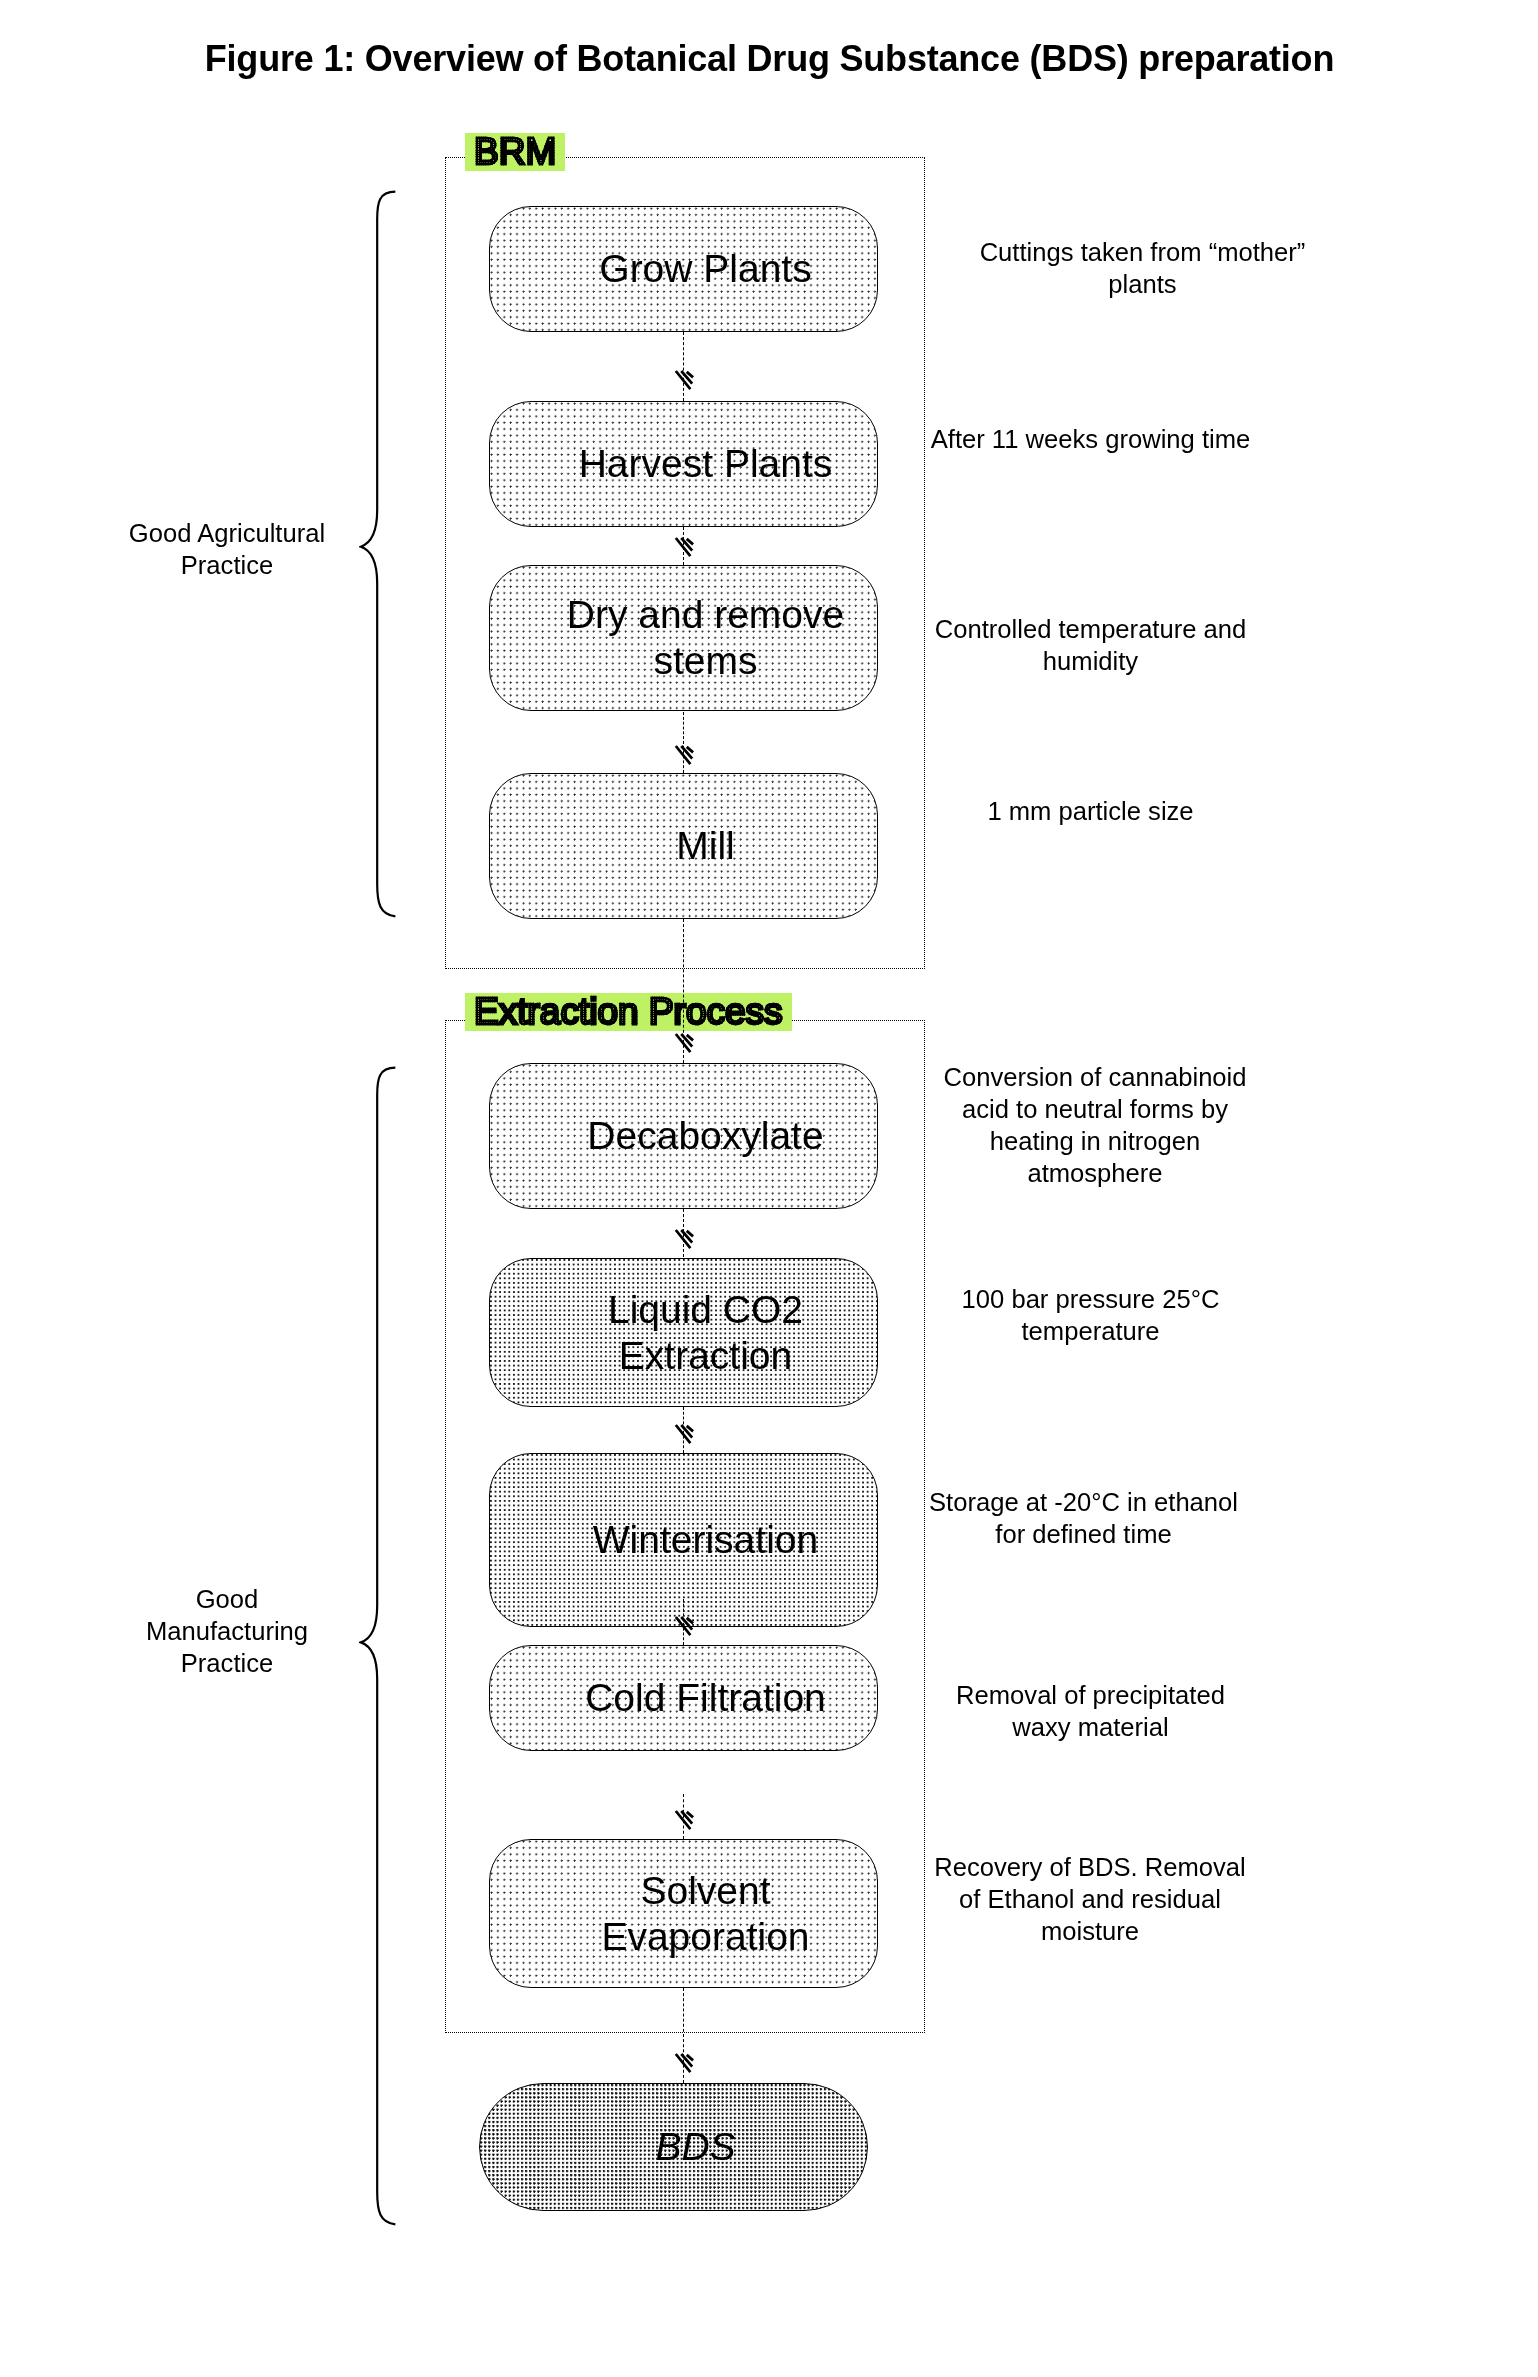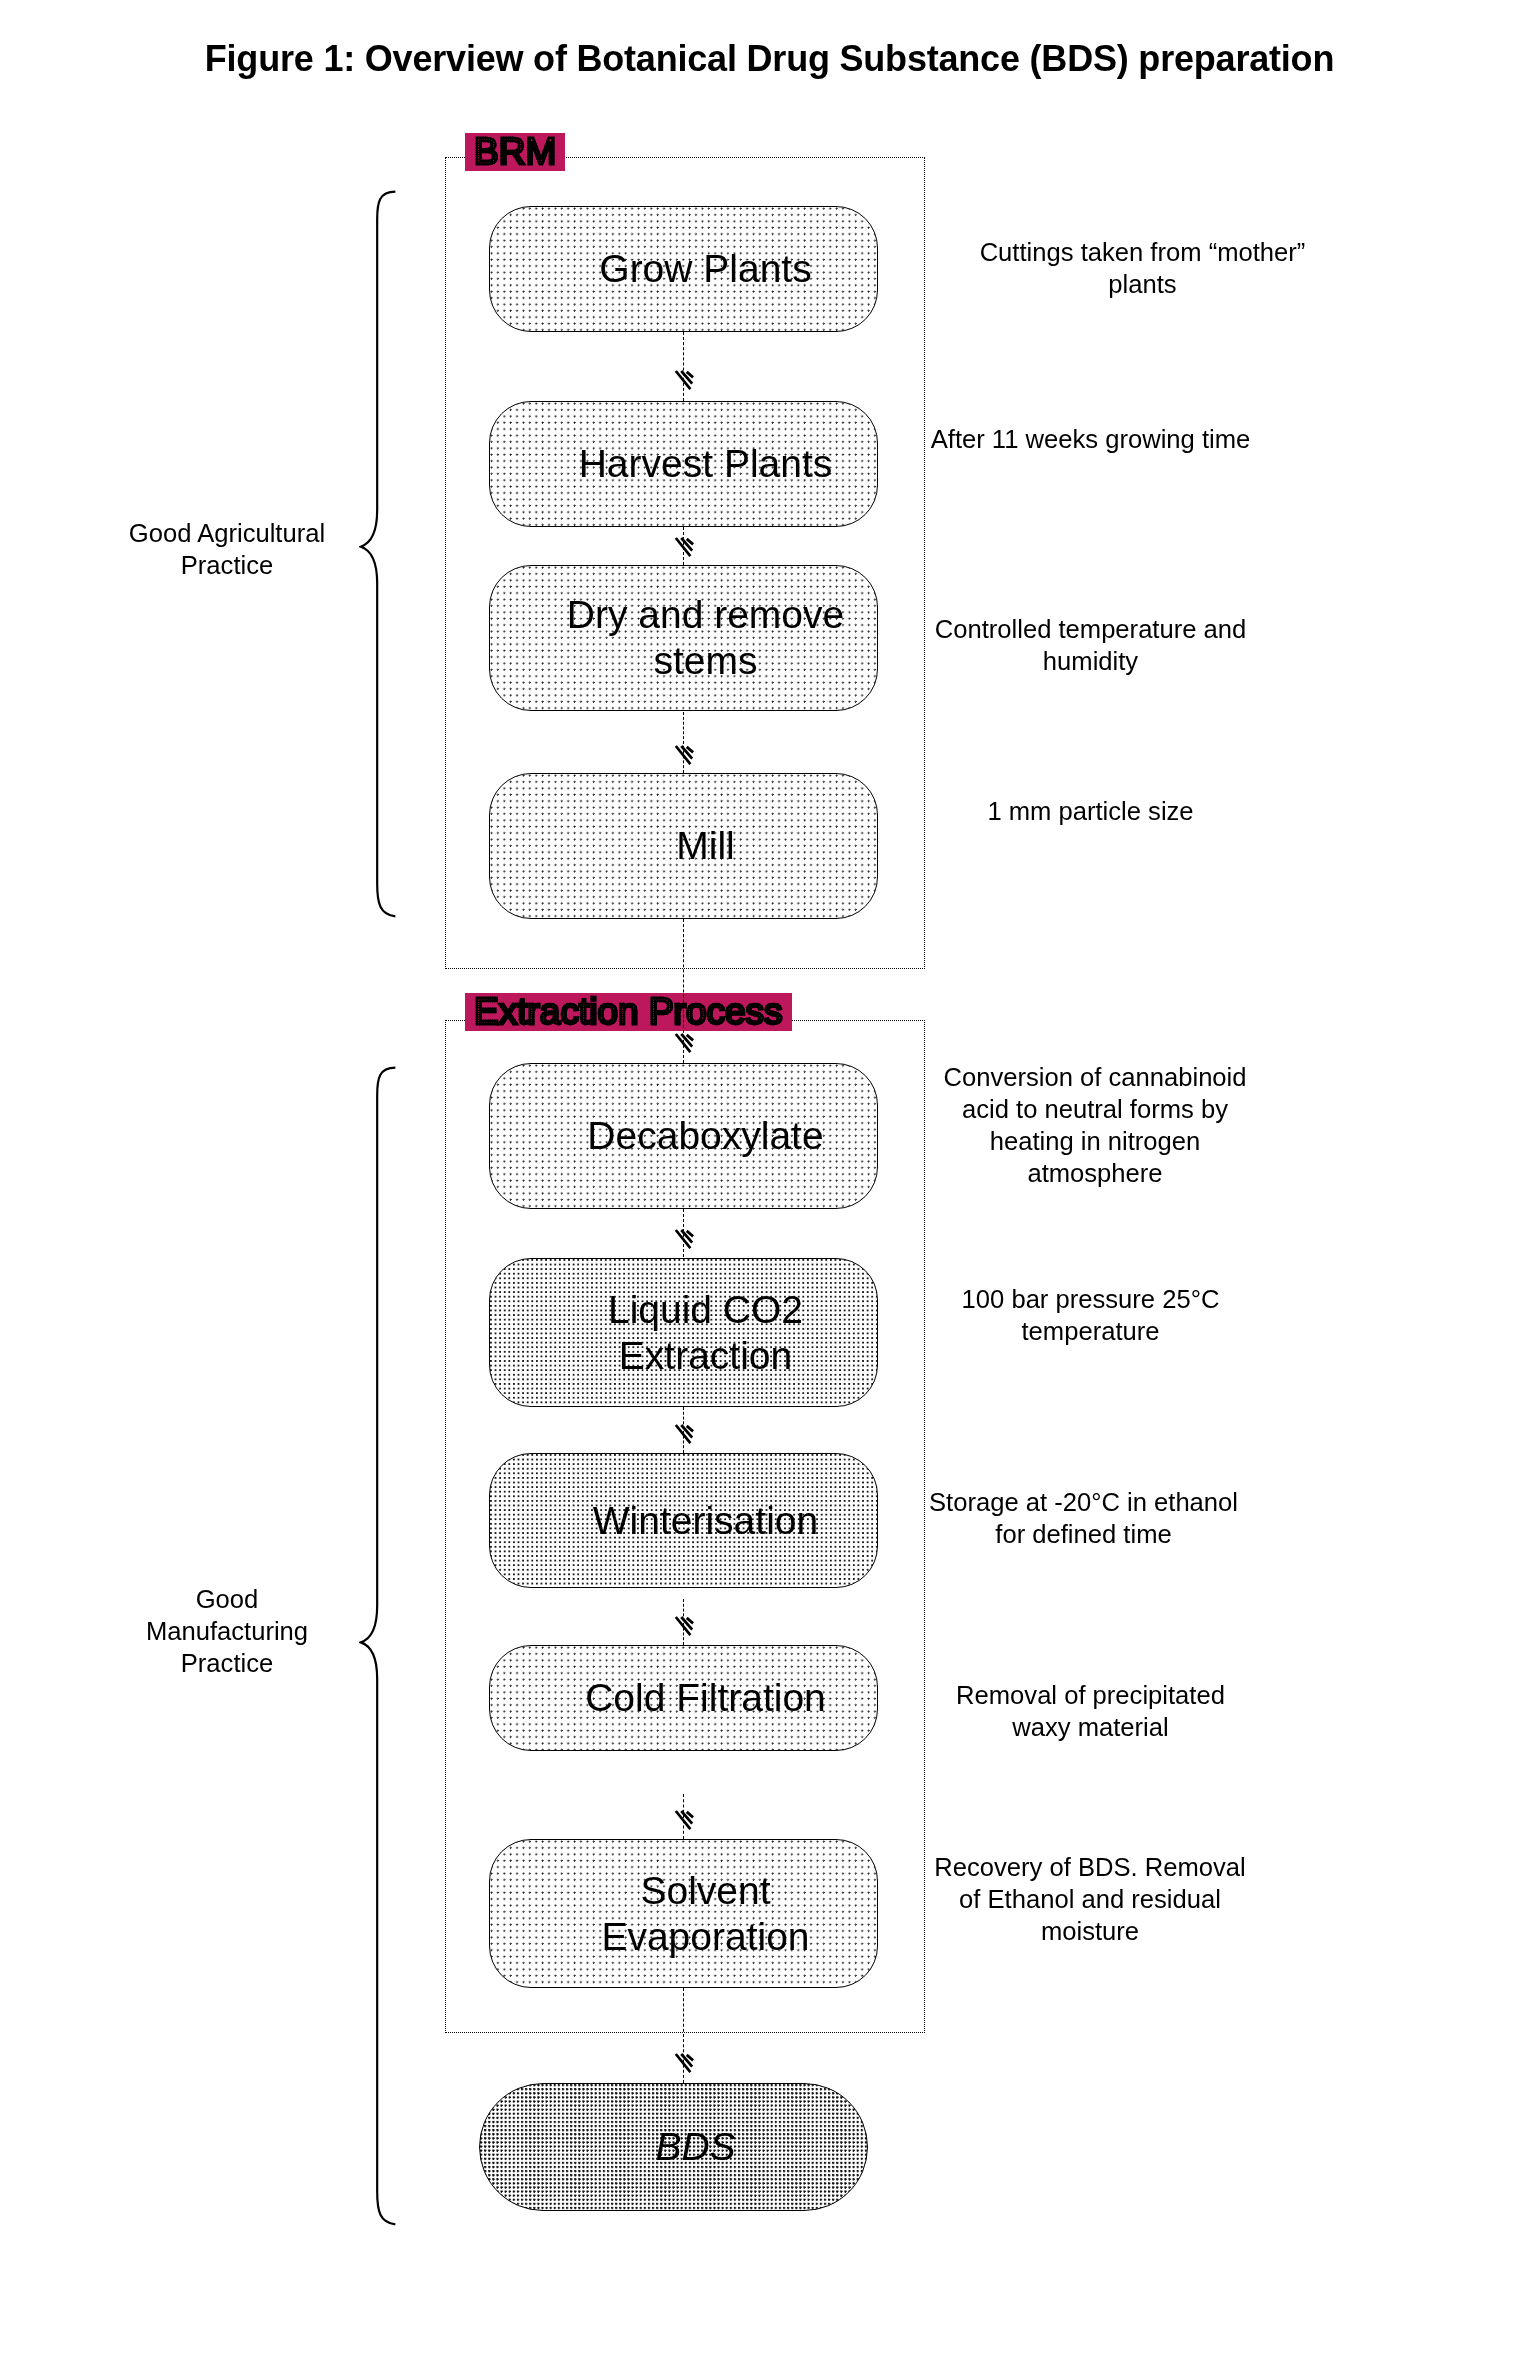--- a/index.html
+++ b/index.html
@@ -31,21 +31,21 @@
 
   
   .group-box {
     position: absolute;
     border: 1.8px dotted #000;
     box-sizing: border-box;
     background: transparent;
   }
   .group-label {
     position: absolute;
-    background: #be185d;
+    background: #bef264;
     font-size: 37px;
     line-height: 38px;
     white-space: nowrap;
     padding: 0 9.1px;
     color: #000;
     
     -webkit-text-stroke: 0px;
     font-family: "Liberation Sans", sans-serif;
   }
   .group-label span.lbl {
@@ -159,21 +159,21 @@
 </div>
 
 <div class="node" style="left:489px; top:1063px; width:389px; height:146px;">
   <span>Decaboxylate</span>
 </div>
 
 <div class="node dense" style="left:489px; top:1258px; width:389px; height:149px;">
   <span>Liquid CO2 Extraction</span>
 </div>
 
-<div class="node dense" style="left:489px; top:1453px; width:389px; height:135px;">
+<div class="node dense" style="left:489px; top:1453px; width:389px; height:174px;">
   <span>Winterisation</span>
 </div>
 
 <div class="node" style="left:489px; top:1645px; width:389px; height:106px;">
   <span>Cold Filtration</span>
 </div>
 
 <div class="node" style="left:489px; top:1839px; width:389px; height:149px;">
   <span>Solvent Evaporation</span>
 </div>

